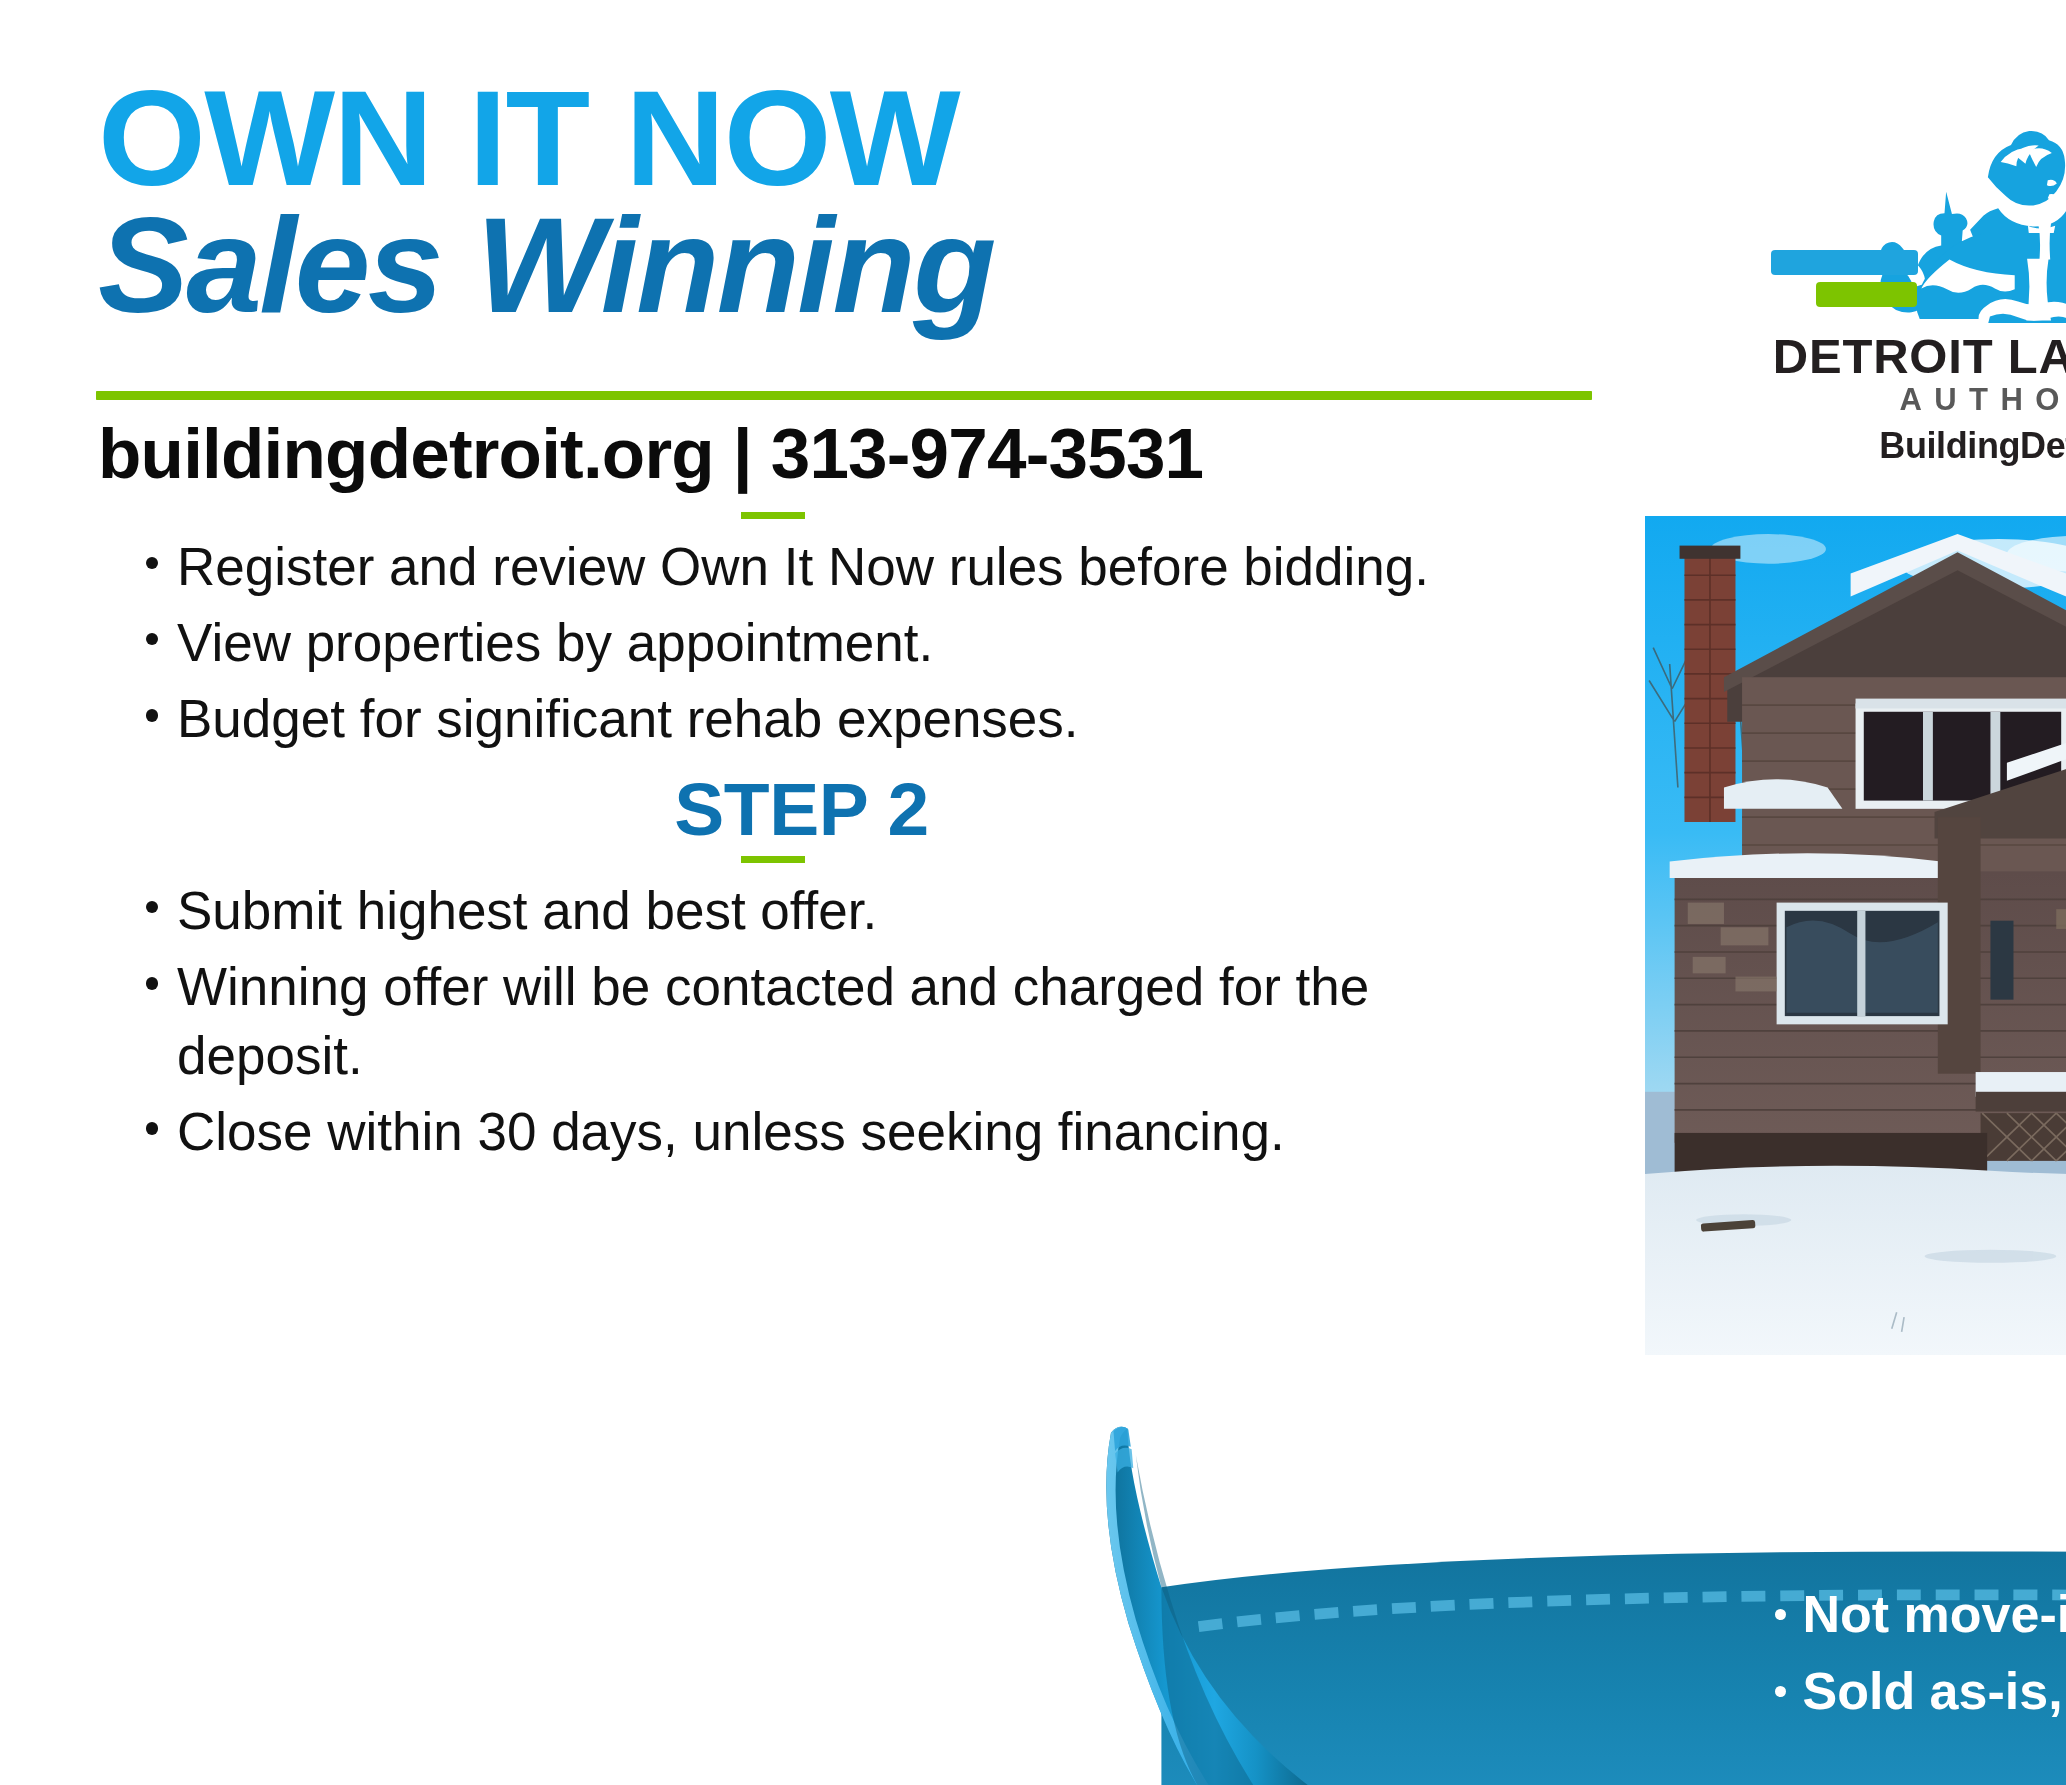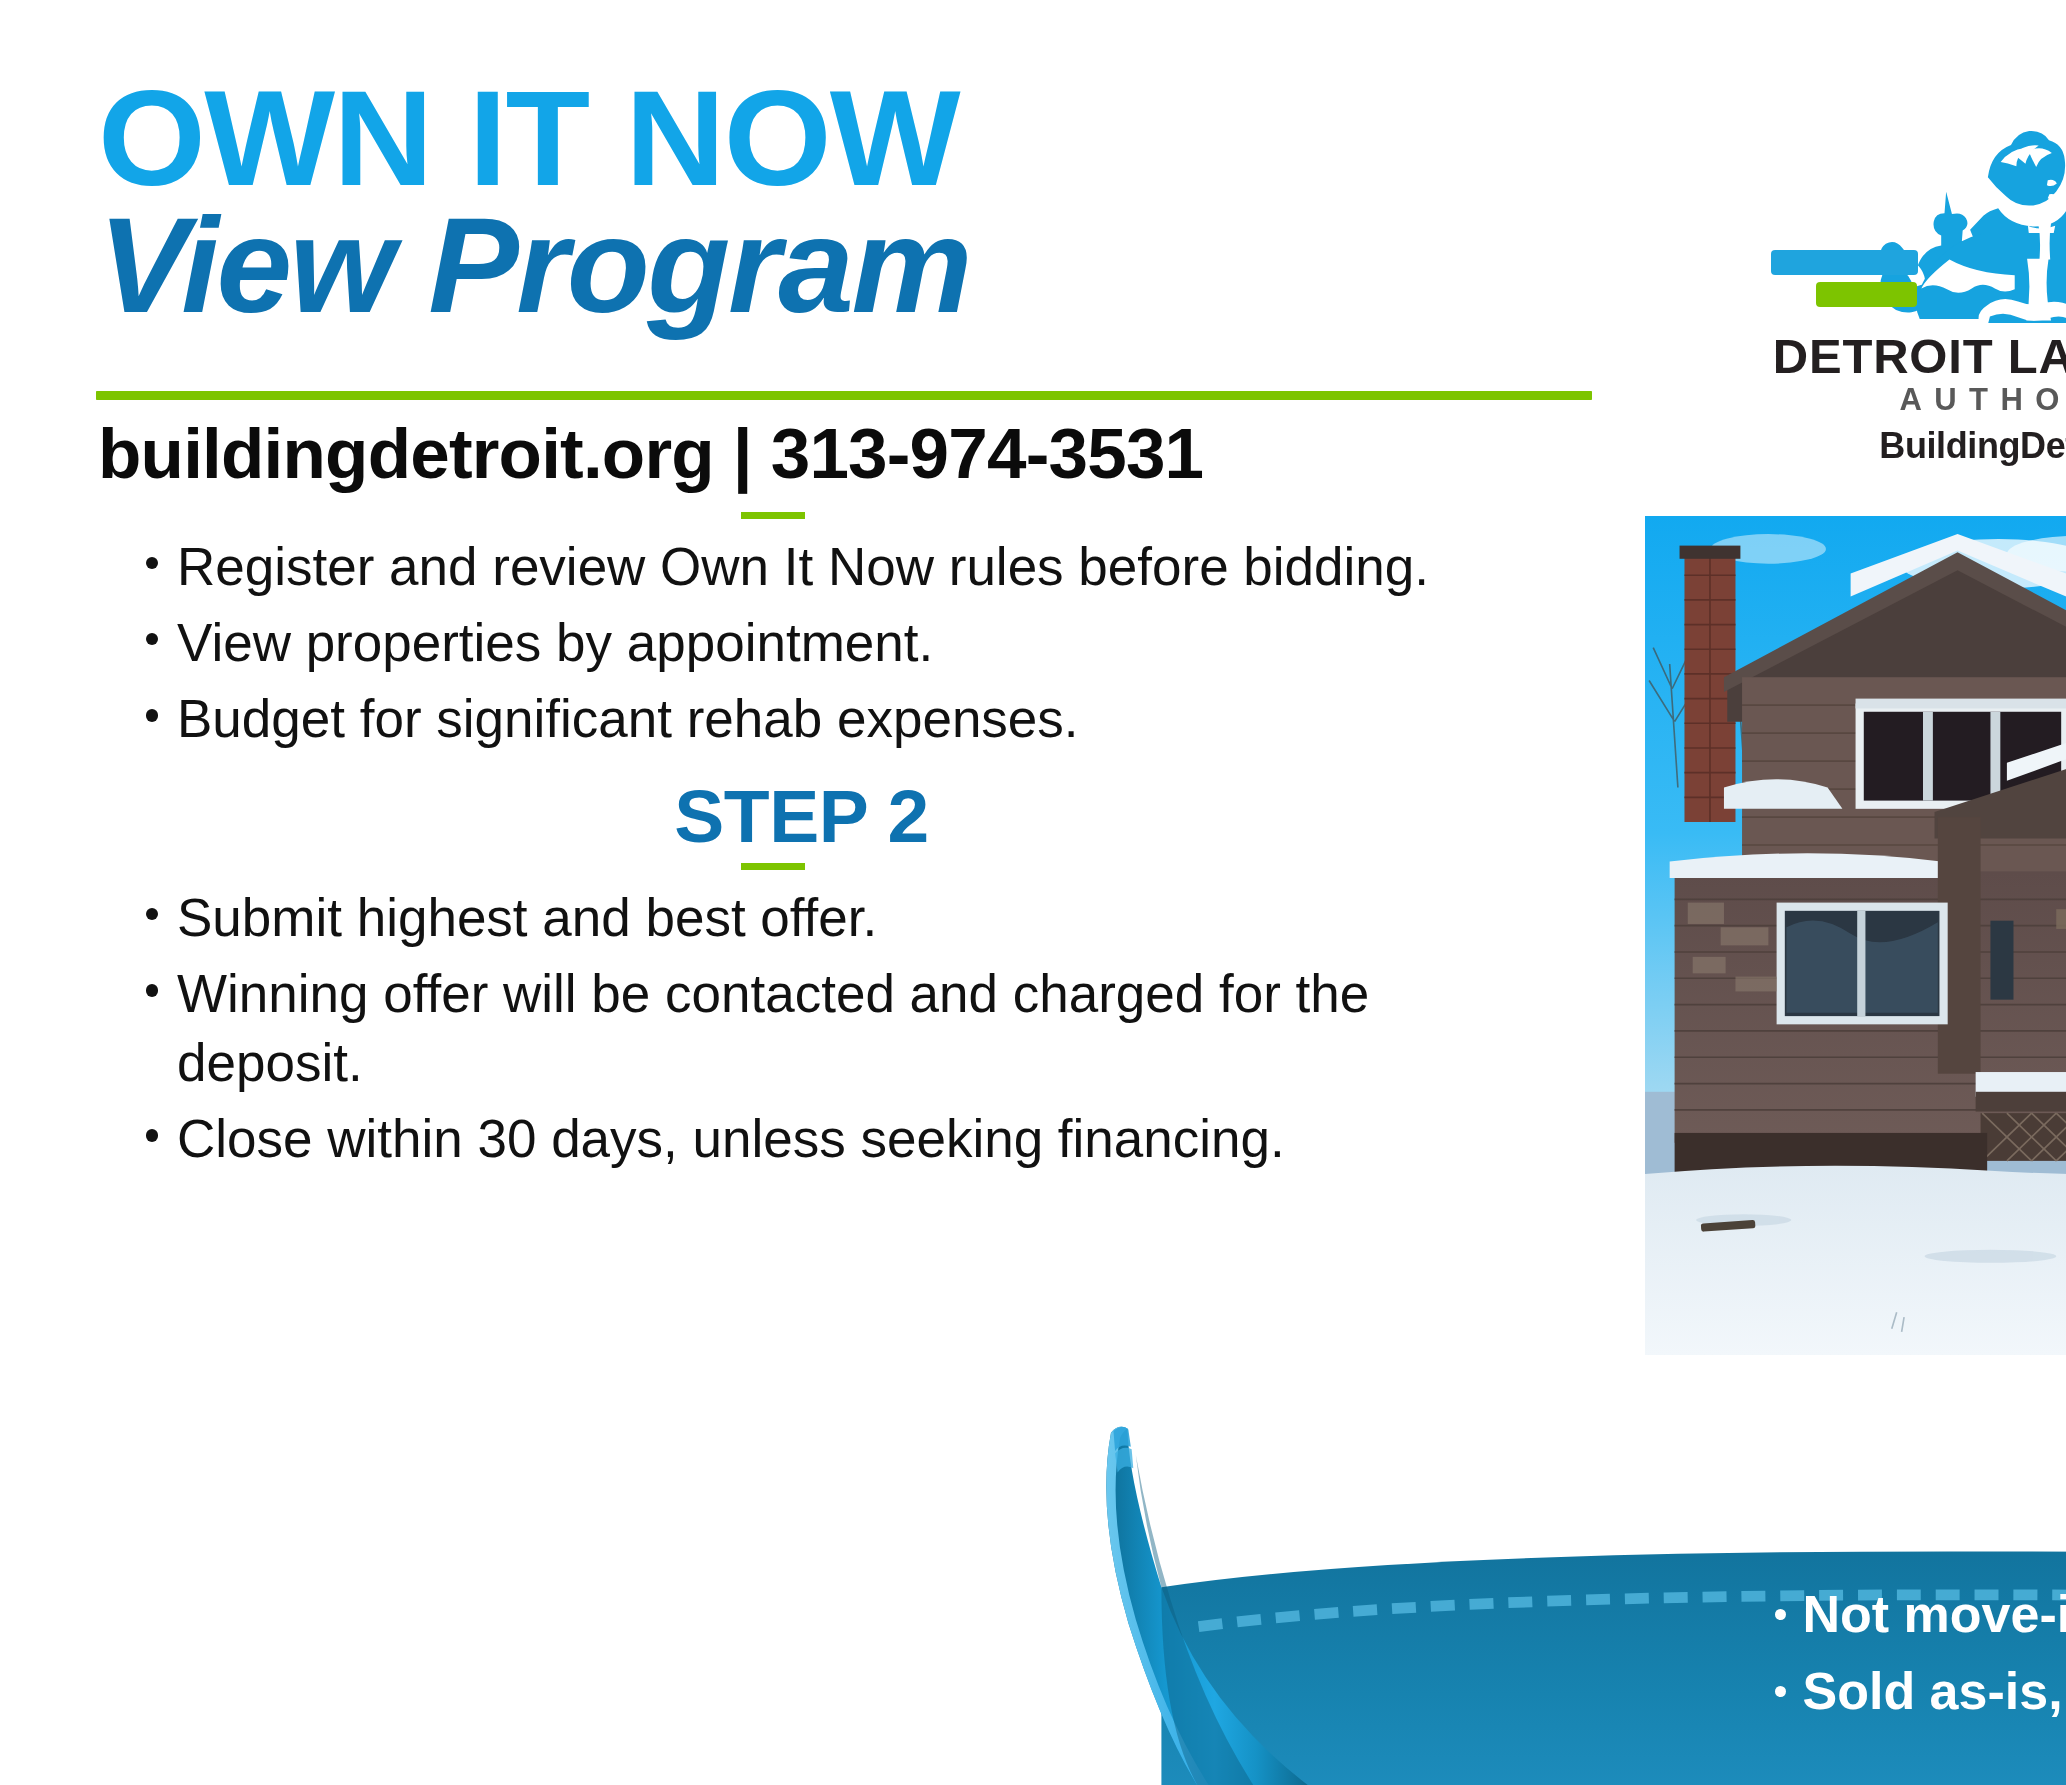--- a/index.html
+++ b/index.html
@@ -85,21 +85,21 @@
     max-width:1302px;
     font-family:"Liberation Sans", sans-serif;
   }
   .bullets li::before{
     content:"";position:absolute;left:21.5px;top:24px;
     width:12.4px;height:12.4px;border-radius:50%;background:#111;
   }
 
   
   .step-1{margin-top:0;}
-  .step-2{margin-top:19px;}
+  .step-2{margin-top:12px;}
   .step-3{margin-top:19px;}
 
   
   .photo{
     position:absolute;left:1645px;top:516px;width:658px;height:839px;
     overflow:hidden;background:#9fbcd4;
   }
   .photo svg{display:block;width:100%;height:100%;}
 
   
@@ -120,21 +120,21 @@
     width:11.6px;height:11.6px;border-radius:50%;background:#ffffff;
   }
 </style>
 </head>
 <body>
 
 <div class="page">
 
   <div class="title-block">
     <div class="title-main">OWN IT NOW</div>
-    <div class="title-sub">View Program</div>
+    <div class="title-sub">Sales Winning</div>
   </div>
 
   <div class="green-rule"></div>
 
   <div class="contact-line">buildingdetroit.org | 313-974-3531</div>
 
   <div class="logo">
 
     <div class="logo-figure">
       <svg viewBox="0 0 1000 620" xmlns="http://www.w3.org/2000/svg">

